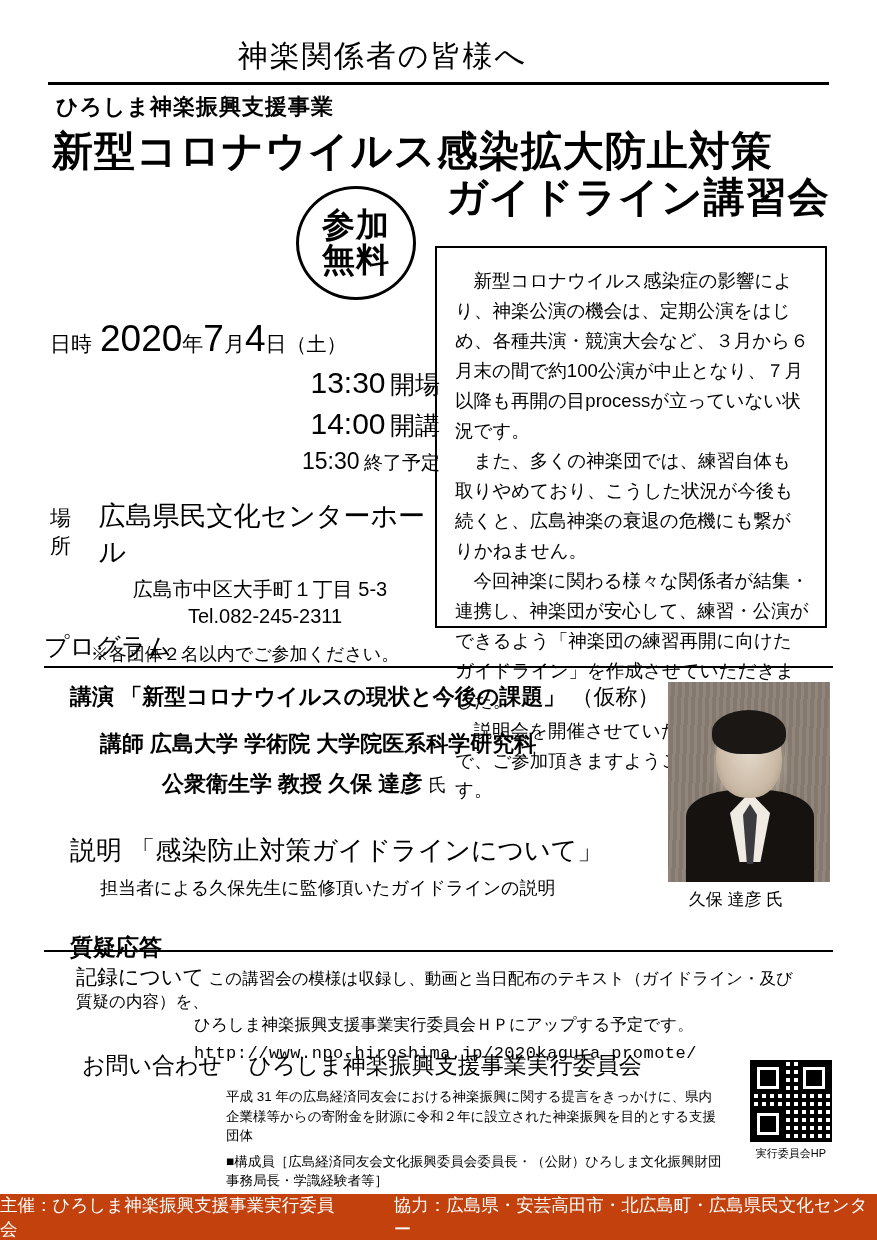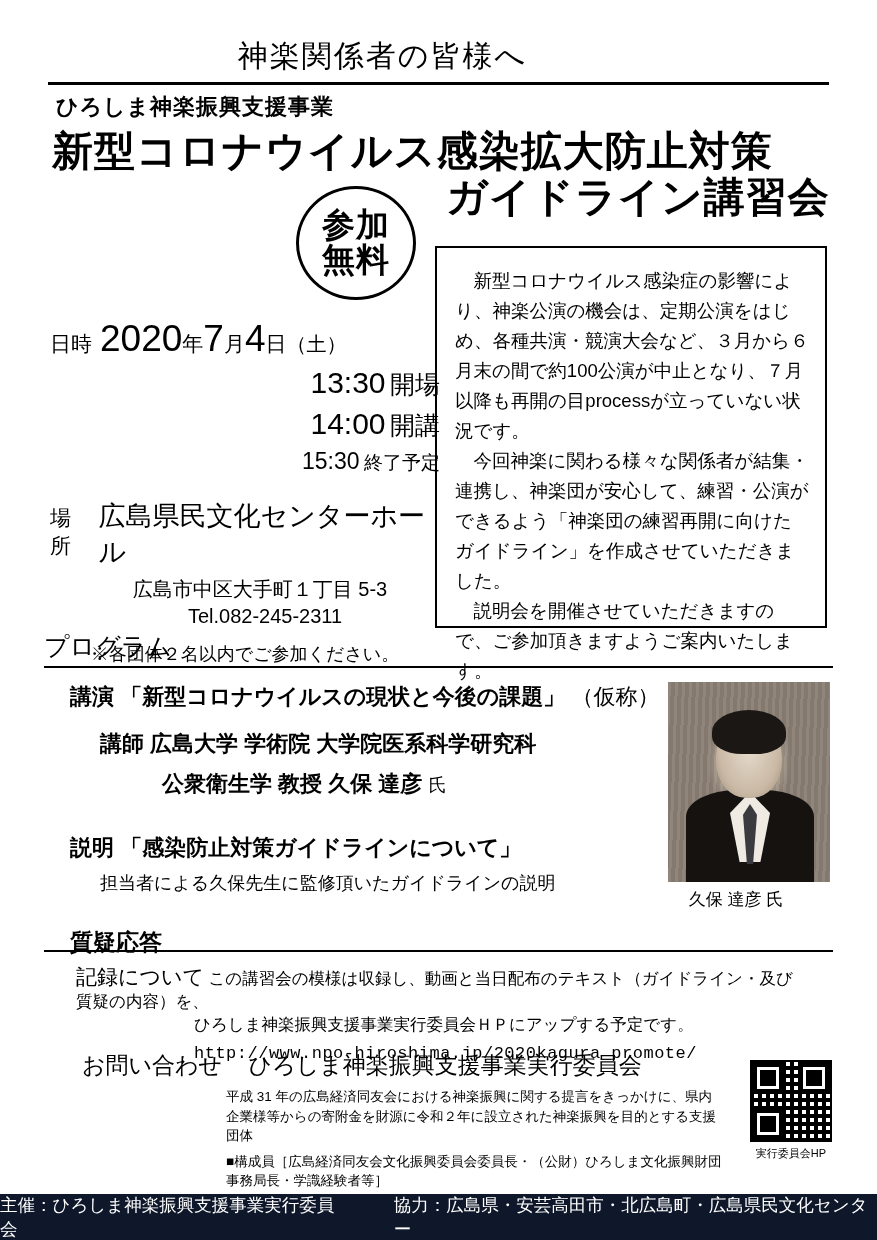--- a/index.html
+++ b/index.html
@@ -153,21 +153,21 @@
     position: absolute;
     left: 70px;
     top: 682px;
     width: 600px;
   }
   .p-line1 { font-size: 22px; font-weight: bold; }
   .p-line1 .plain { font-weight: normal; }
   .p-line2 { font-size: 22px; font-weight: bold; margin-top: 17px; padding-left: 30px; }
   .p-line3 { font-size: 22px; font-weight: bold; margin-top: 10px; padding-left: 92px; }
   .p-line3 .small { font-size: 18px; font-weight: normal; }
-  .p-line4 { font-size: 22px; font-weight: bold; margin-top: 34px; }
+  .p-line4 { font-size: 26px; font-weight: normal; margin-top: 34px; }
   .p-line5 { font-size: 18px; margin-top: 8px; padding-left: 30px; }
   .p-line6 { font-size: 23px; font-weight: bold; margin-top: 32px; }
 
   
   .photo-wrap {
     position: absolute;
     left: 668px;
     top: 682px;
     width: 136px;
     height: 200px;
@@ -314,21 +314,21 @@
     background: #000;
   }
   .qr-caption { font-size: 11px; margin-top: 2px; }
 
   
   .bottom-bar {
     position: absolute;
     left: 0; bottom: 0;
     width: 877px;
     height: 46px;
-    background: #0f172a;
+    background: #c2410c;
     color: #fff;
     display: flex;
     align-items: center;
     justify-content: center;
     gap: 48px;
     font-size: 17.5px;
   }
 </style>
 </head>
 <body>
@@ -376,20 +376,21 @@
       <span class="lbl">場所</span>
       <span class="place-name">広島県民文化センターホール</span>
     </div>
     <div class="addr">広島市中区大手町１丁目 5-3</div>
     <div class="tel">Tel.082-245-2311</div>
     <div class="note">※各団体２名以内でご参加ください。</div>
   </div>
 
   <div class="desc-box">
     <p>新型コロナウイルス感染症の影響により、神楽公演の機会は、定期公演をはじめ、各種共演・競演大会など、３月から６月末の間で約100公演が中止となり、７月以降も再開の目processが立っていない状況です。</p>
+    <p>また、多くの神楽団では、練習自体も取りやめており、こうした状況が今後も続くと、広島神楽の衰退の危機にも繋がりかねません。</p>
     <p>今回神楽に関わる様々な関係者が結集・連携し、神楽団が安心して、練習・公演ができるよう「神楽団の練習再開に向けたガイドライン」を作成させていただきました。</p>
     <p>説明会を開催させていただきますので、ご参加頂きますようご案内いたします。</p>
   </div>
 
   <div class="program-label">プログラム</div>
   <div class="rule-prog"></div>
 
   <div class="prog">
     <div class="p-line1">
       <span>講演</span>

